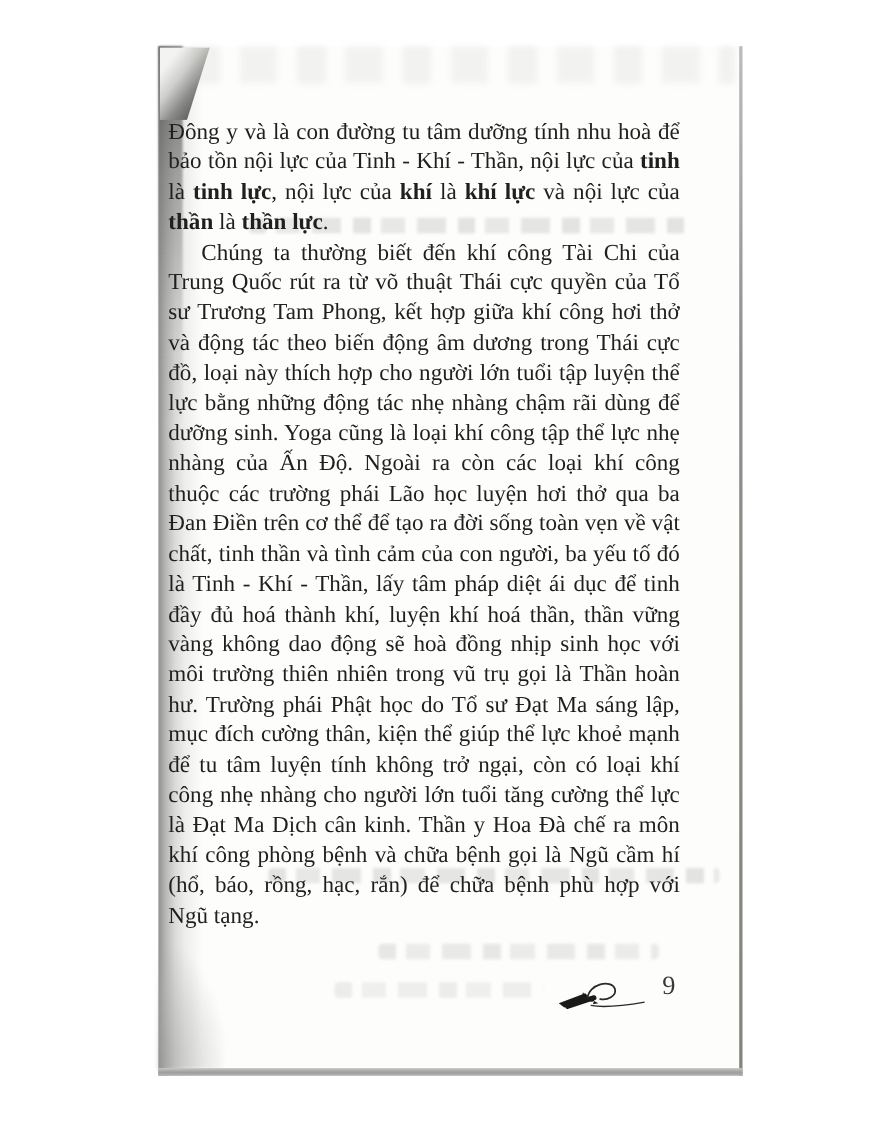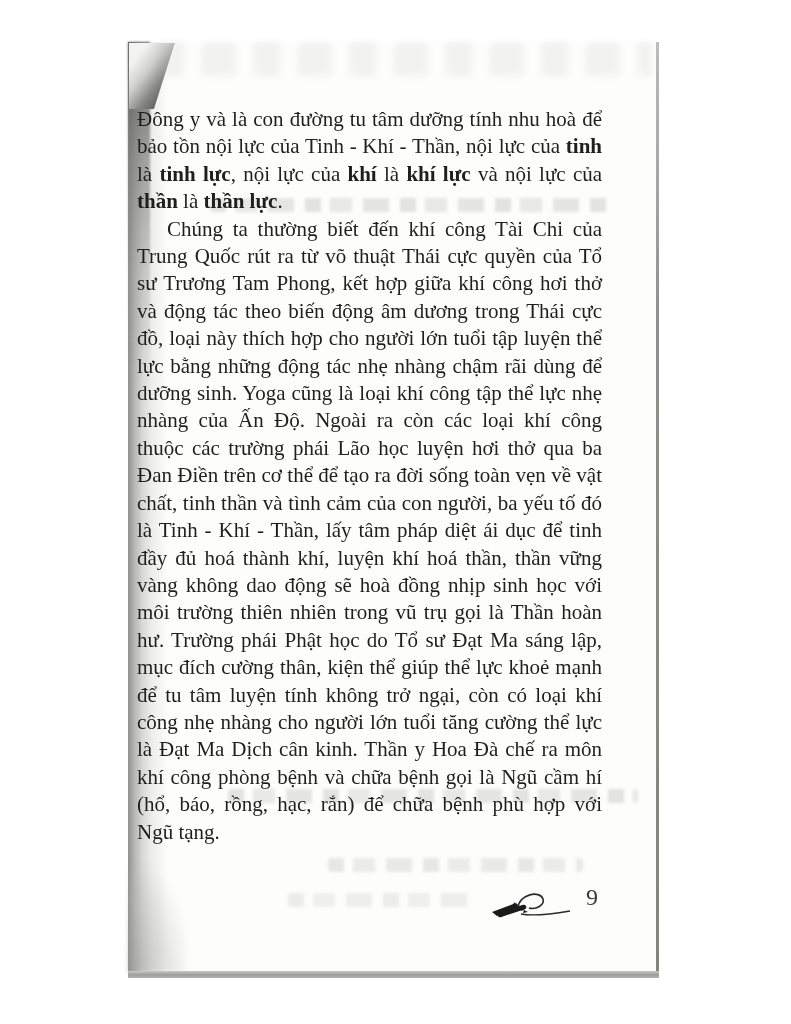--- a/index.html
+++ b/index.html
@@ -11,21 +11,21 @@
   .canvas {
     position: relative;
     width: 791px;
     height: 1024px;
     background: #ffffff;
     overflow: hidden;
   }
   
   .scan-page {
     position: absolute;
-    left: 128px;
+    left: 144px;
     top: 42px;
     width: 531px;
     height: 936px;
     background:
       radial-gradient(ellipse 140% 120% at 60% 40%, #fdfdfc 60%, #f7f7f5 100%);
   }
   
   .edge-left {
     position: absolute;
     left: 0;

